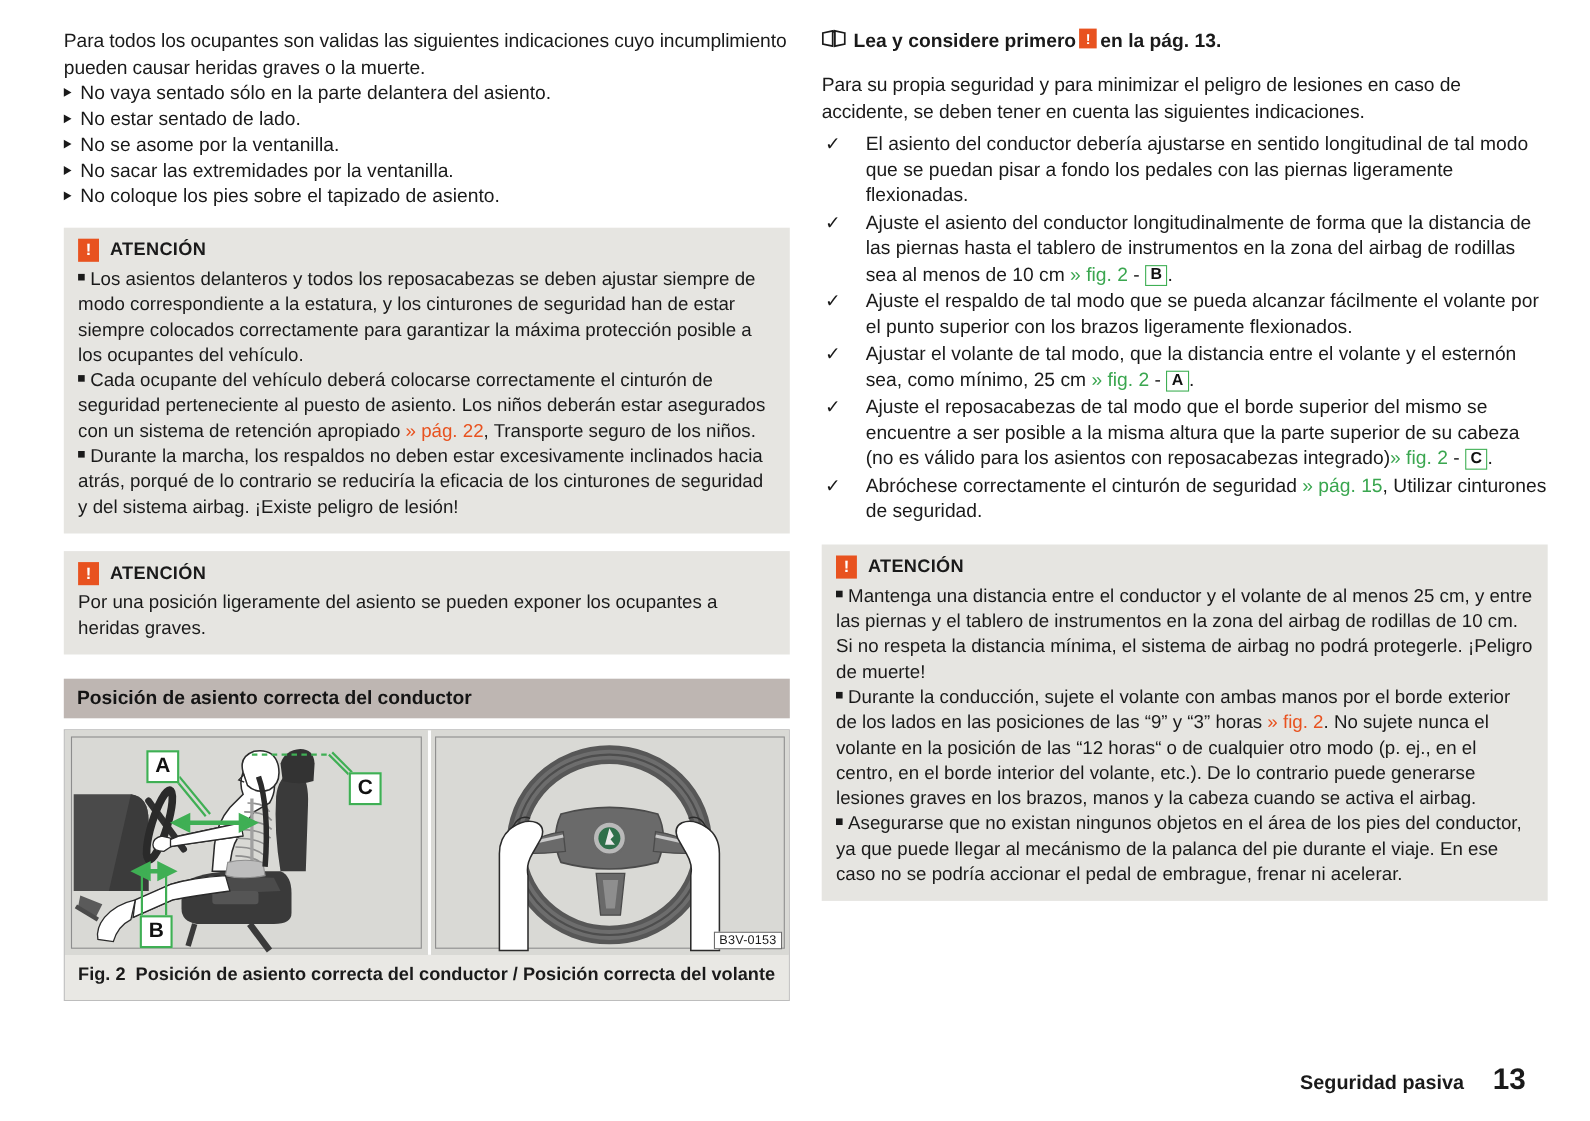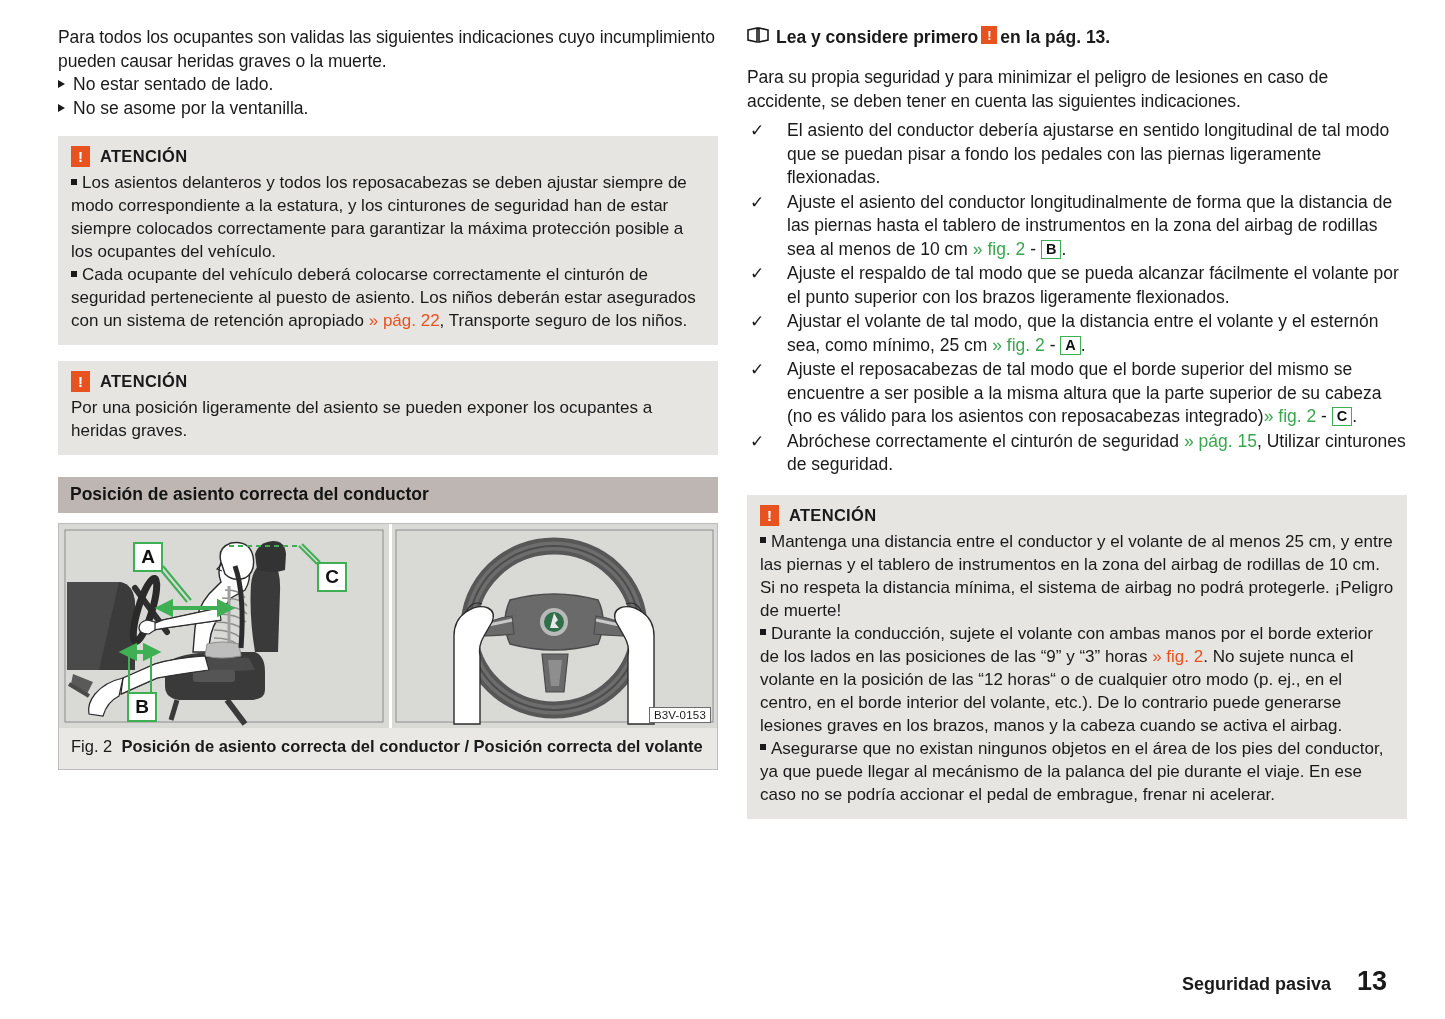--- a/index.html
+++ b/index.html
@@ -70,21 +70,21 @@
   .fig-pane.left{width:330px;height:204px;border-right:3px solid #ffffff;}
   .fig-pane.right{width:325px;height:204px;}
   .fig-code{
     position:absolute;right:6px;bottom:5px;
     background:#ffffff;border:1px solid #6d6d6d;
     font-size:11.5px;padding:1px 4px;color:#1a1a1a;letter-spacing:.2px;
   }
   .fig-cap{
     padding:8px 12px 12px 12px;font-size:16.5px;line-height:21px;background:#e9e8e4;
   }
-  .fig-cap .lead{font-weight:normal;}
+  .fig-cap .lead{font-weight:bold;}
   .fig-cap .ttl{font-weight:bold;}
 
   
   .callout{
     position:absolute;border:2px solid #3faf54;background:#ffffff;
     font-weight:bold;font-size:19px;color:#111;
     width:26px;height:26px;display:flex;align-items:center;justify-content:center;
   }
 
   
@@ -124,32 +124,36 @@
 </head>
 <body>
 
 <div class="page">
 
   <div class="col col-left">
 
     <p class="body"><span>Para todos los </span><span class="b">ocupantes</span><span> son validas las siguientes indicaciones cuyo incumplimiento pueden causar heridas graves o la muerte.</span></p>
 
     <ul class="tri">
+      <li><span class="tri-mark"></span><span>No vaya sentado sólo en la parte delantera del asiento.</span></li>
       <li><span class="tri-mark"></span><span>No estar sentado de lado.</span></li>
       <li><span class="tri-mark"></span><span>No se asome por la ventanilla.</span></li>
+      <li><span class="tri-mark"></span><span>No sacar las extremidades por la ventanilla.</span></li>
+      <li><span class="tri-mark"></span><span>No coloque los pies sobre el tapizado de asiento.</span></li>
     </ul>
 
     <div class="warn">
       <div class="warn-head">
         <span class="excl">!</span>
         <span class="warn-title">ATENCIÓN</span>
       </div>
       <div class="warn-body">
         <p><span class="sq"></span><span>Los asientos delanteros y todos los reposacabezas se deben ajustar siempre de modo correspondiente a la estatura, y los cinturones de seguridad han de estar siempre colocados correctamente para garantizar la máxima protección posible a los ocupantes del vehículo.</span></p>
         <p><span class="sq"></span><span>Cada ocupante del vehículo deberá colocarse correctamente el cinturón de seguridad perteneciente al puesto de asiento. Los niños deberán estar asegurados con un sistema de retención apropiado </span><span class="ref-orange">» pág. 22</span><span>, </span><span class="it">Transporte seguro de los niños</span><span>.</span></p>
+        <p><span class="sq"></span><span>Durante la marcha, los respaldos no deben estar excesivamente inclinados hacia atrás, porqué de lo contrario se reduciría la eficacia de los cinturones de seguridad y del sistema airbag. ¡Existe peligro de lesión!</span></p>
       </div>
     </div>
 
     <div class="warn">
       <div class="warn-head">
         <span class="excl">!</span>
         <span class="warn-title">ATENCIÓN</span>
       </div>
       <div class="warn-body">
         <p>Por una posición ligeramente del asiento se pueden exponer los ocupantes a heridas graves.</p>

